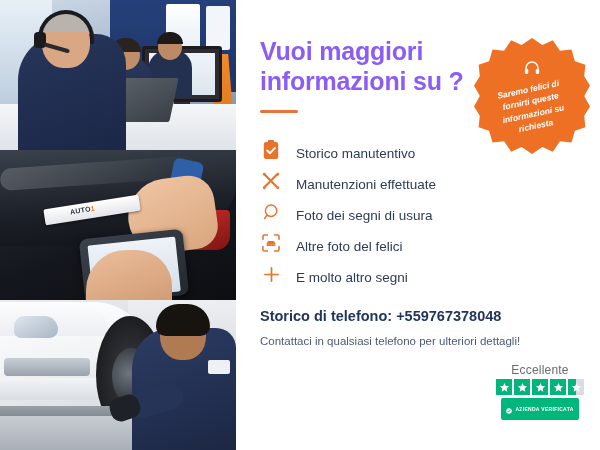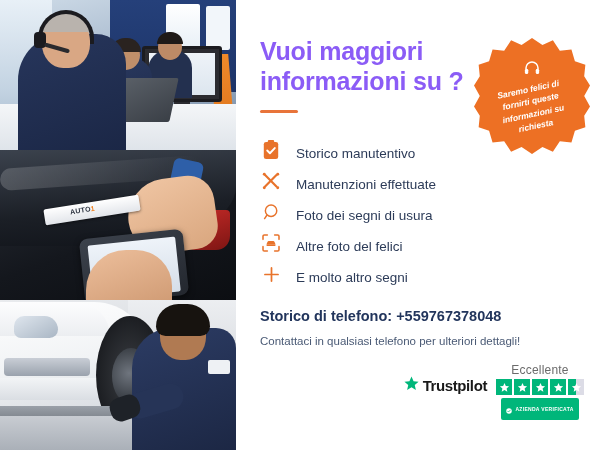--- a/index.html
+++ b/index.html
@@ -484,28 +484,20 @@
 
     <div class="phone">
       <span>Storico di telefono:</span>
       <span>+559767378048</span>
     </div>
     <div class="sub">
       <div>Contattaci in qualsiasi telefono per ulteriori dettagli!</div>
     </div>
 
     <div class="tp">
-      <div class="tp-logo">
-        <span>
-          <svg width="17" height="17" viewBox="0 0 24 24">
-            <path d="M12 2l2.9 6.9 7.1.6-5.4 4.7 1.6 7-6.2-3.8-6.2 3.8 1.6-7L2 9.5l7.1-.6z" fill="#00b67a"></path>
-          </svg>
-        </span>
-        <span class="name">Trustpilot</span>
-      </div>
       <div class="tp-right">
         <div class="tp-rating">Eccellente</div>
         <div class="stars">
           <span class="star-box">
             <svg width="11" height="11" viewBox="0 0 24 24">
                 <path d="M12 2l2.9 6.9 7.1.6-5.4 4.7 1.6 7-6.2-3.8-6.2 3.8 1.6-7L2 9.5l7.1-.6z" fill="#fff"></path>
               </svg>
           </span>
           <span class="star-box">
             <svg width="11" height="11" viewBox="0 0 24 24">

